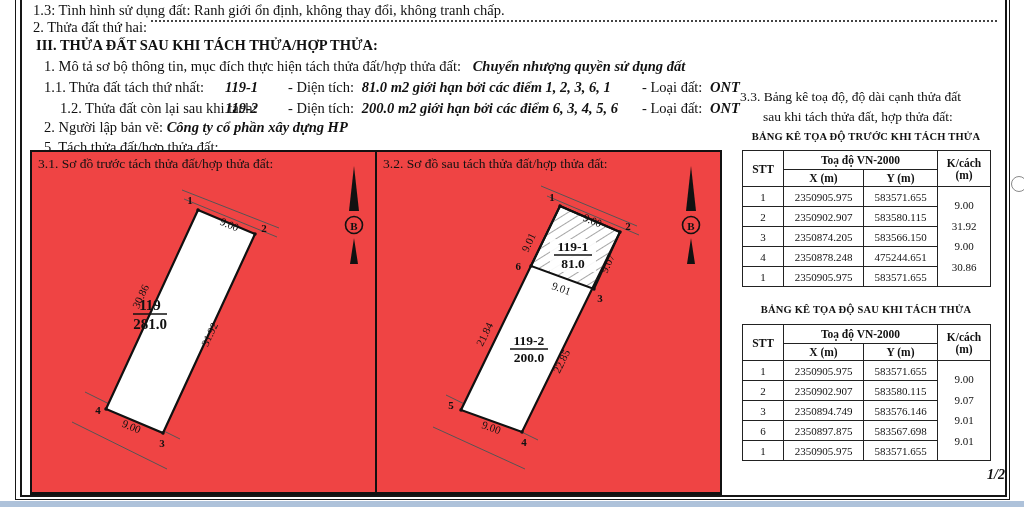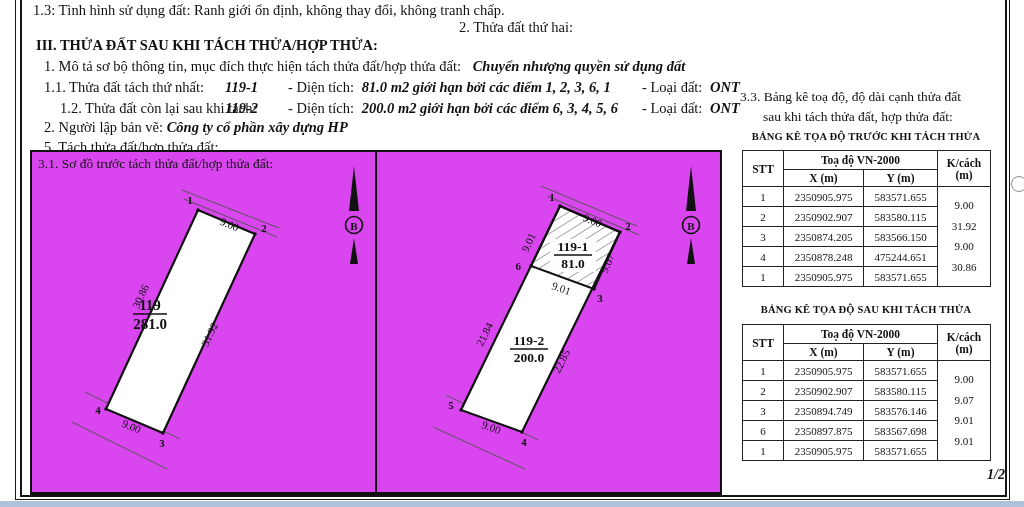--- a/index.html
+++ b/index.html
@@ -10,37 +10,37 @@
        border:1.5px solid #161616;}
   .page-border-inner{position:absolute;left:20px;top:-8px;width:983px;height:501px;
        border:2px solid #161616;}
   .bottom-strip{position:absolute;left:0;bottom:0;width:1024px;height:6px;background:#aec2da;}
   .edge-handle{position:absolute;left:1011px;top:176px;width:14px;height:14px;border-radius:50%;
        border:1.5px solid #8a8a8a;background:#fff;}
   
   .tline{position:absolute;font-size:14.5px;white-space:nowrap;}
   .bold{font-weight:700;}
   .bi{font-weight:700;font-style:italic;}
-  .leader{display:flex;align-items:center;flex-direction:column;}
+  .leader{display:flex;align-items:flex-start;}
   .leader .dots{flex:1;border-bottom:2px dotted #444;margin:0 2px 3px 4px;height:1px;}
   
   .rc-head{position:absolute;font-size:13.5px;white-space:nowrap;}
   .tbl-caption{position:absolute;width:248px;text-align:center;font-size:10.5px;font-weight:700;
        letter-spacing:.2px;white-space:nowrap;}
   table.coords{position:absolute;border-collapse:collapse;width:248px;table-layout:fixed;
        font-size:11px;background:#fff;}
   table.coords th,table.coords td{border:1px solid #222;text-align:center;padding:0;}
   table.coords th{font-weight:700;font-size:11.5px;}
   .h1r{height:19px;padding-left:12px;} .h2r{height:17px;}
   table.coords td{height:19px;font-size:11px;}
   .kflex{height:93px;display:flex;flex-direction:column;justify-content:space-evenly;}
   .kflex div{line-height:1;}
   
   .diagram-box{position:absolute;left:30px;top:150px;width:688px;height:340px;
-       border:2px solid #111;border-bottom-width:3px;display:flex;background:#d946ef;}
+       border:2px solid #111;border-bottom-width:3px;display:flex;background:#ef4444;}
   .panel{position:relative;width:344px;height:100%;}
   .panel.right{border-left:2px solid #111;}
   .panel-title{position:absolute;left:6px;top:4px;font-size:13.5px;white-space:nowrap;z-index:2;}
   .panel svg{position:absolute;left:0;top:0;}
   svg text{font-family:"Liberation Serif","DejaVu Serif",serif;fill:#111;}
   .vlab{font-size:11px;font-weight:700;}
   .elab{font-size:11px;}
   .frac{font-weight:700;}
   .pgnum{position:absolute;left:960px;top:467px;width:45px;text-align:right;
        font-size:14px;font-weight:700;font-style:italic;}
@@ -253,20 +253,21 @@
       <g>
         <polygon points="322,14 317,59 327,59" fill="#111"></polygon>
         <circle cx="322" cy="73" r="8.5" fill="none" stroke="#111" stroke-width="1.6"></circle>
         <text x="322" y="77.5" text-anchor="middle" font-size="11" font-weight="700">B</text>
         <polygon points="322,86 318,112 326,112" fill="#111"></polygon>
       </g>
     </svg>
   </div>
 
   <div class="panel right">
+    <div class="panel-title">3.2. Sơ đồ sau tách thửa đất/hợp thửa đất:</div>
     <svg width="344" height="336" viewBox="0 0 344 336">
       <defs>
         <pattern id="hatch" width="8" height="8" patternUnits="userSpaceOnUse" patternTransform="rotate(-32)">
           <line x1="0" y1="0" x2="8" y2="0" stroke="#3a3a3a" stroke-width="0.9"></line>
         </pattern>
       </defs>
 
       <line x1="164" y1="34" x2="260" y2="74" stroke="#555" stroke-width="1"></line>
       <line x1="170" y1="44" x2="262" y2="83" stroke="#555" stroke-width="1"></line>
       <line x1="69" y1="243" x2="161" y2="288" stroke="#555" stroke-width="1"></line>

